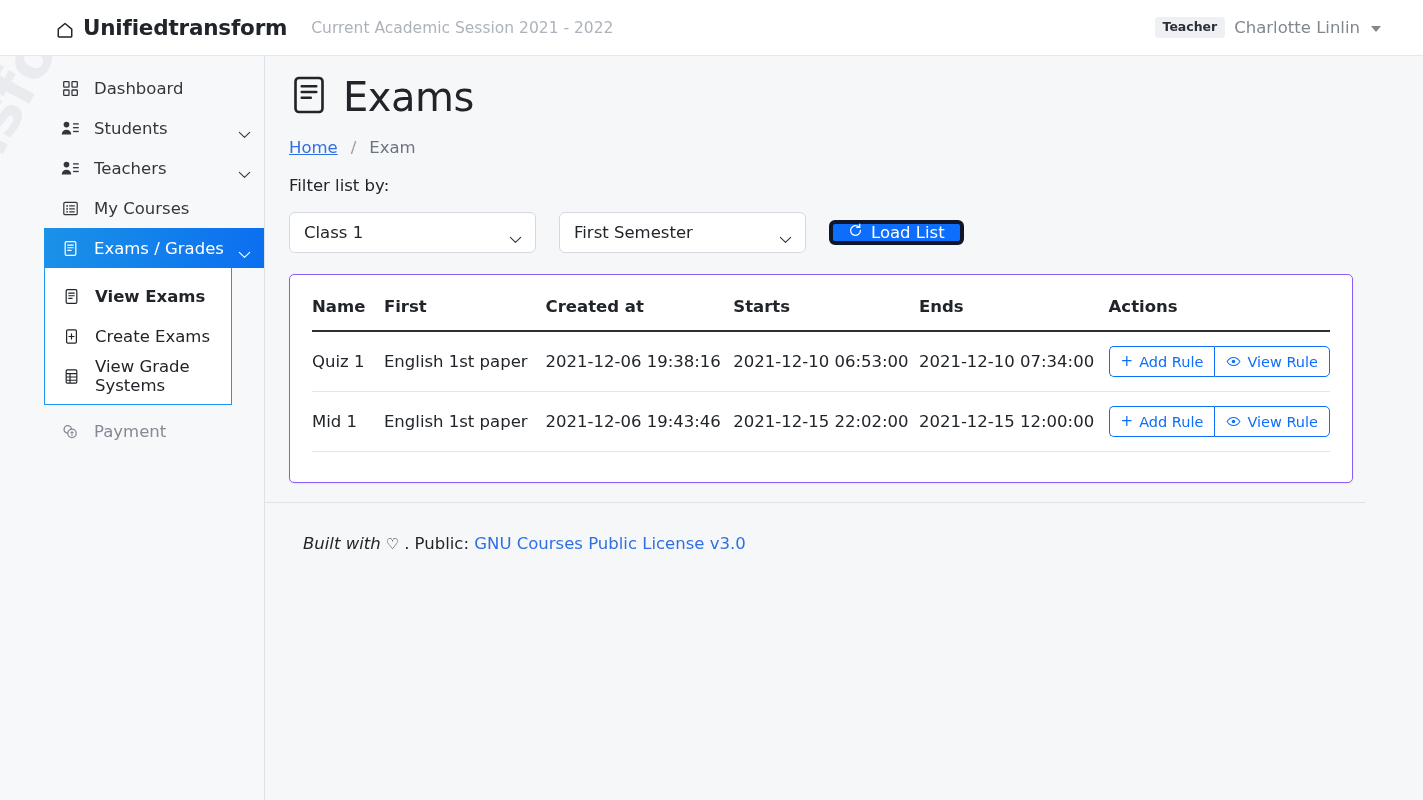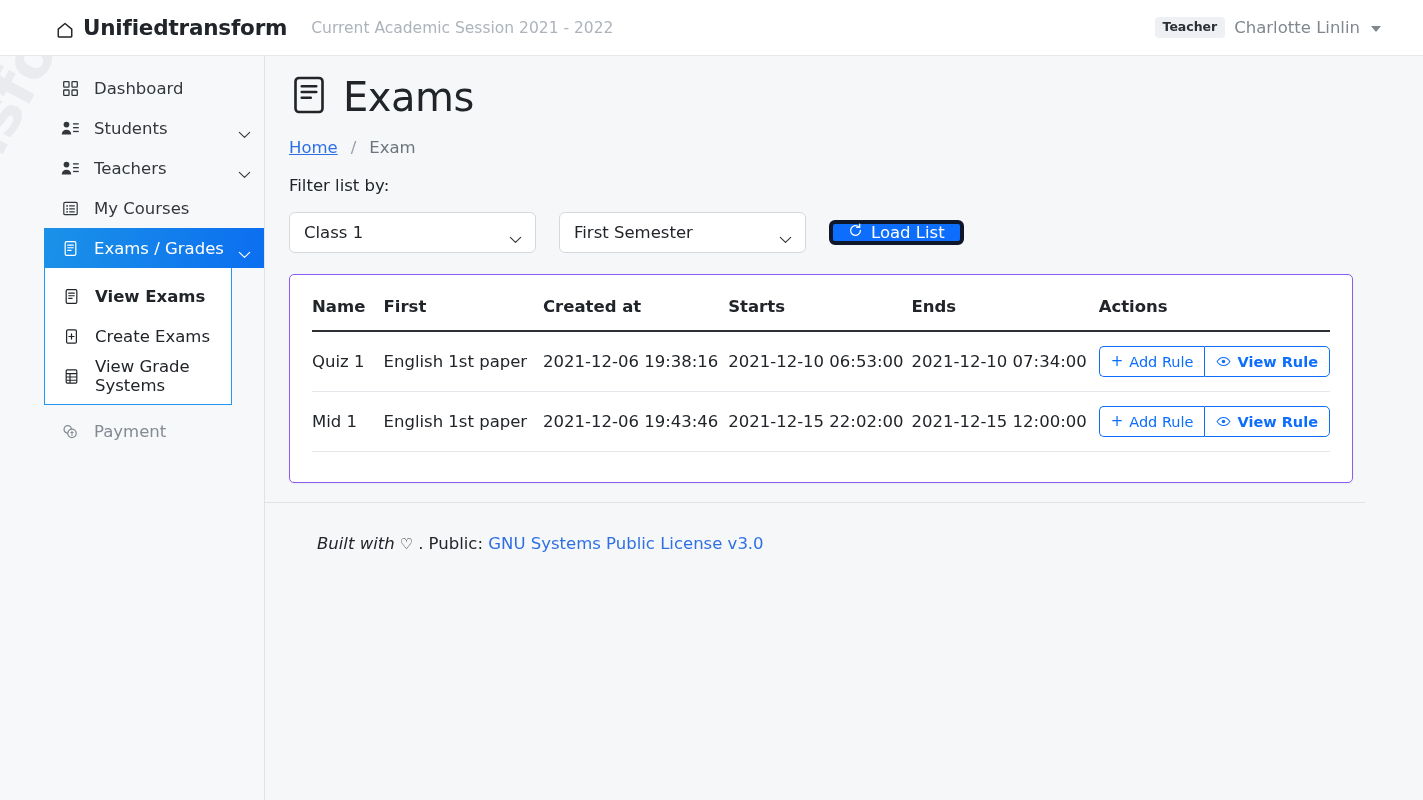--- a/index.html
+++ b/index.html
@@ -181,29 +181,29 @@
 
   .btn-group { display: inline-flex; }
   .ob {
     display: inline-flex; align-items: center; gap: 6px;
     height: 31px; padding: 0 11px;
     border: 1px solid #0d6efd; color: #0d6efd; background: #ffffff;
     font-size: 14.5px; cursor: pointer; font-family: inherit;
     white-space: nowrap;
   }
   .ob.left { border-radius: 5px 0 0 5px; border-right-width: 0; }
-  .ob.right { border-radius: 0 5px 5px 0; font-weight: bold; }
+  .ob.right { border-radius: 0 5px 5px 0; }
   .ob .plus { font-size: 15px; line-height: 1; }
 
   #footdiv {
     position: absolute; left: 0; top: 446px;
     width: 1100px; height: 1px; background: #dfe2e6;
   }
   #footer {
-    position: absolute; left: 52px; top: 478px;
+    position: absolute; left: 38px; top: 478px;
     font-size: 16.5px; color: #212529;
     display: flex; align-items: center; gap: 0;
     white-space: nowrap;
   }
   #footer .built { font-style: italic; }
   #footer .heart { margin: 0 5px 0 5px; font-size: 15px; color: #212529; }
   #footer .lic-link { color: #2f6fe4; text-decoration: none; cursor: pointer; }
 </style>
 </head>
 <body>
@@ -467,17 +467,17 @@
       </table>
     </div>
 
     <div id="footdiv"></div>
 
     <div id="footer">
       <span class="built">Built with</span>
       <span class="heart">♡</span>
       <span>. Public:</span>
       <span>&nbsp;</span>
-      <span class="lic-link">GNU Systems Public License v3.0</span>
+      <span class="lic-link">GNU Courses Public License v3.0</span>
     </div>
 
   </div>
 </div>
 
 </body></html>

